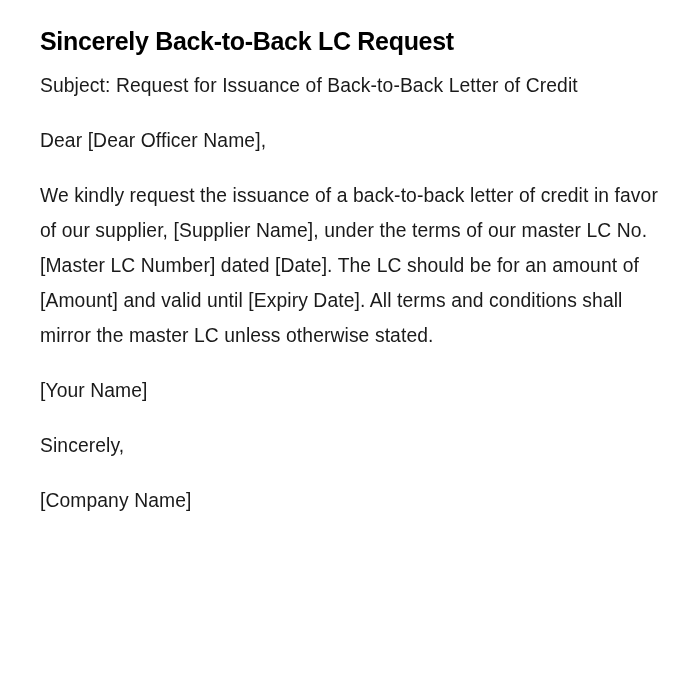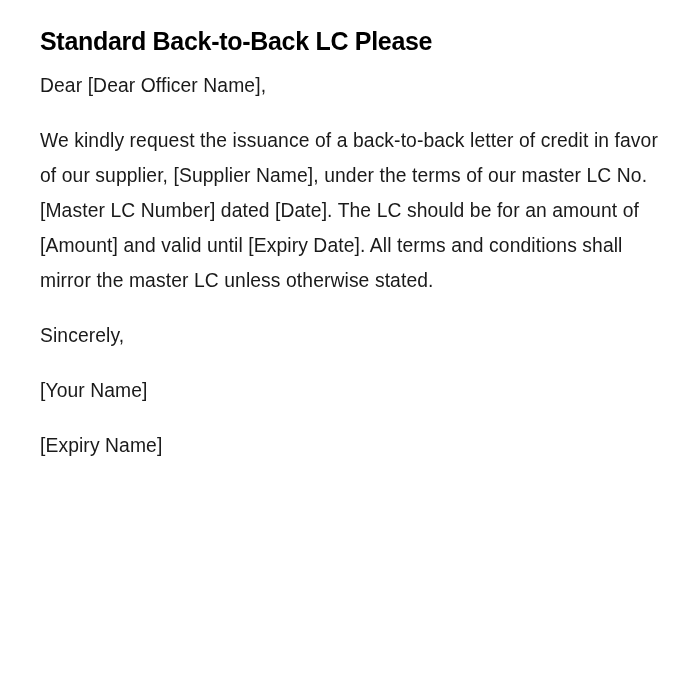--- a/index.html
+++ b/index.html
@@ -33,19 +33,20 @@
       line-height: 35px;
       margin: 0 0 20px 0;
       color: #1a1a1a;
       letter-spacing: 0.1px;
     }
   </style>
 </head>
 <body>
 
 <div class="doc">
-  <h1 class="title">Standard Back-to-Back LC Please</h1>
+  <h1 class="title">Sincerely Back-to-Back LC Request</h1>
+  <p class="para">Subject: Request for Issuance of Back-to-Back Letter of Credit</p>
   <p class="para">Dear [Dear Officer Name],</p>
   <p class="para">We kindly request the issuance of a back-to-back letter of credit in favor of our supplier, [Supplier Name], under the terms of our master LC No. [Master LC Number] dated [Date]. The LC should be for an amount of [Amount] and valid until [Expiry Date]. All terms and conditions shall mirror the master LC unless otherwise stated.</p>
+  <p class="para">[Your Name]</p>
   <p class="para">Sincerely,</p>
-  <p class="para">[Your Name]</p>
-  <p class="para">[Expiry Name]</p>
+  <p class="para">[Company Name]</p>
 </div>
 
 </body></html>

